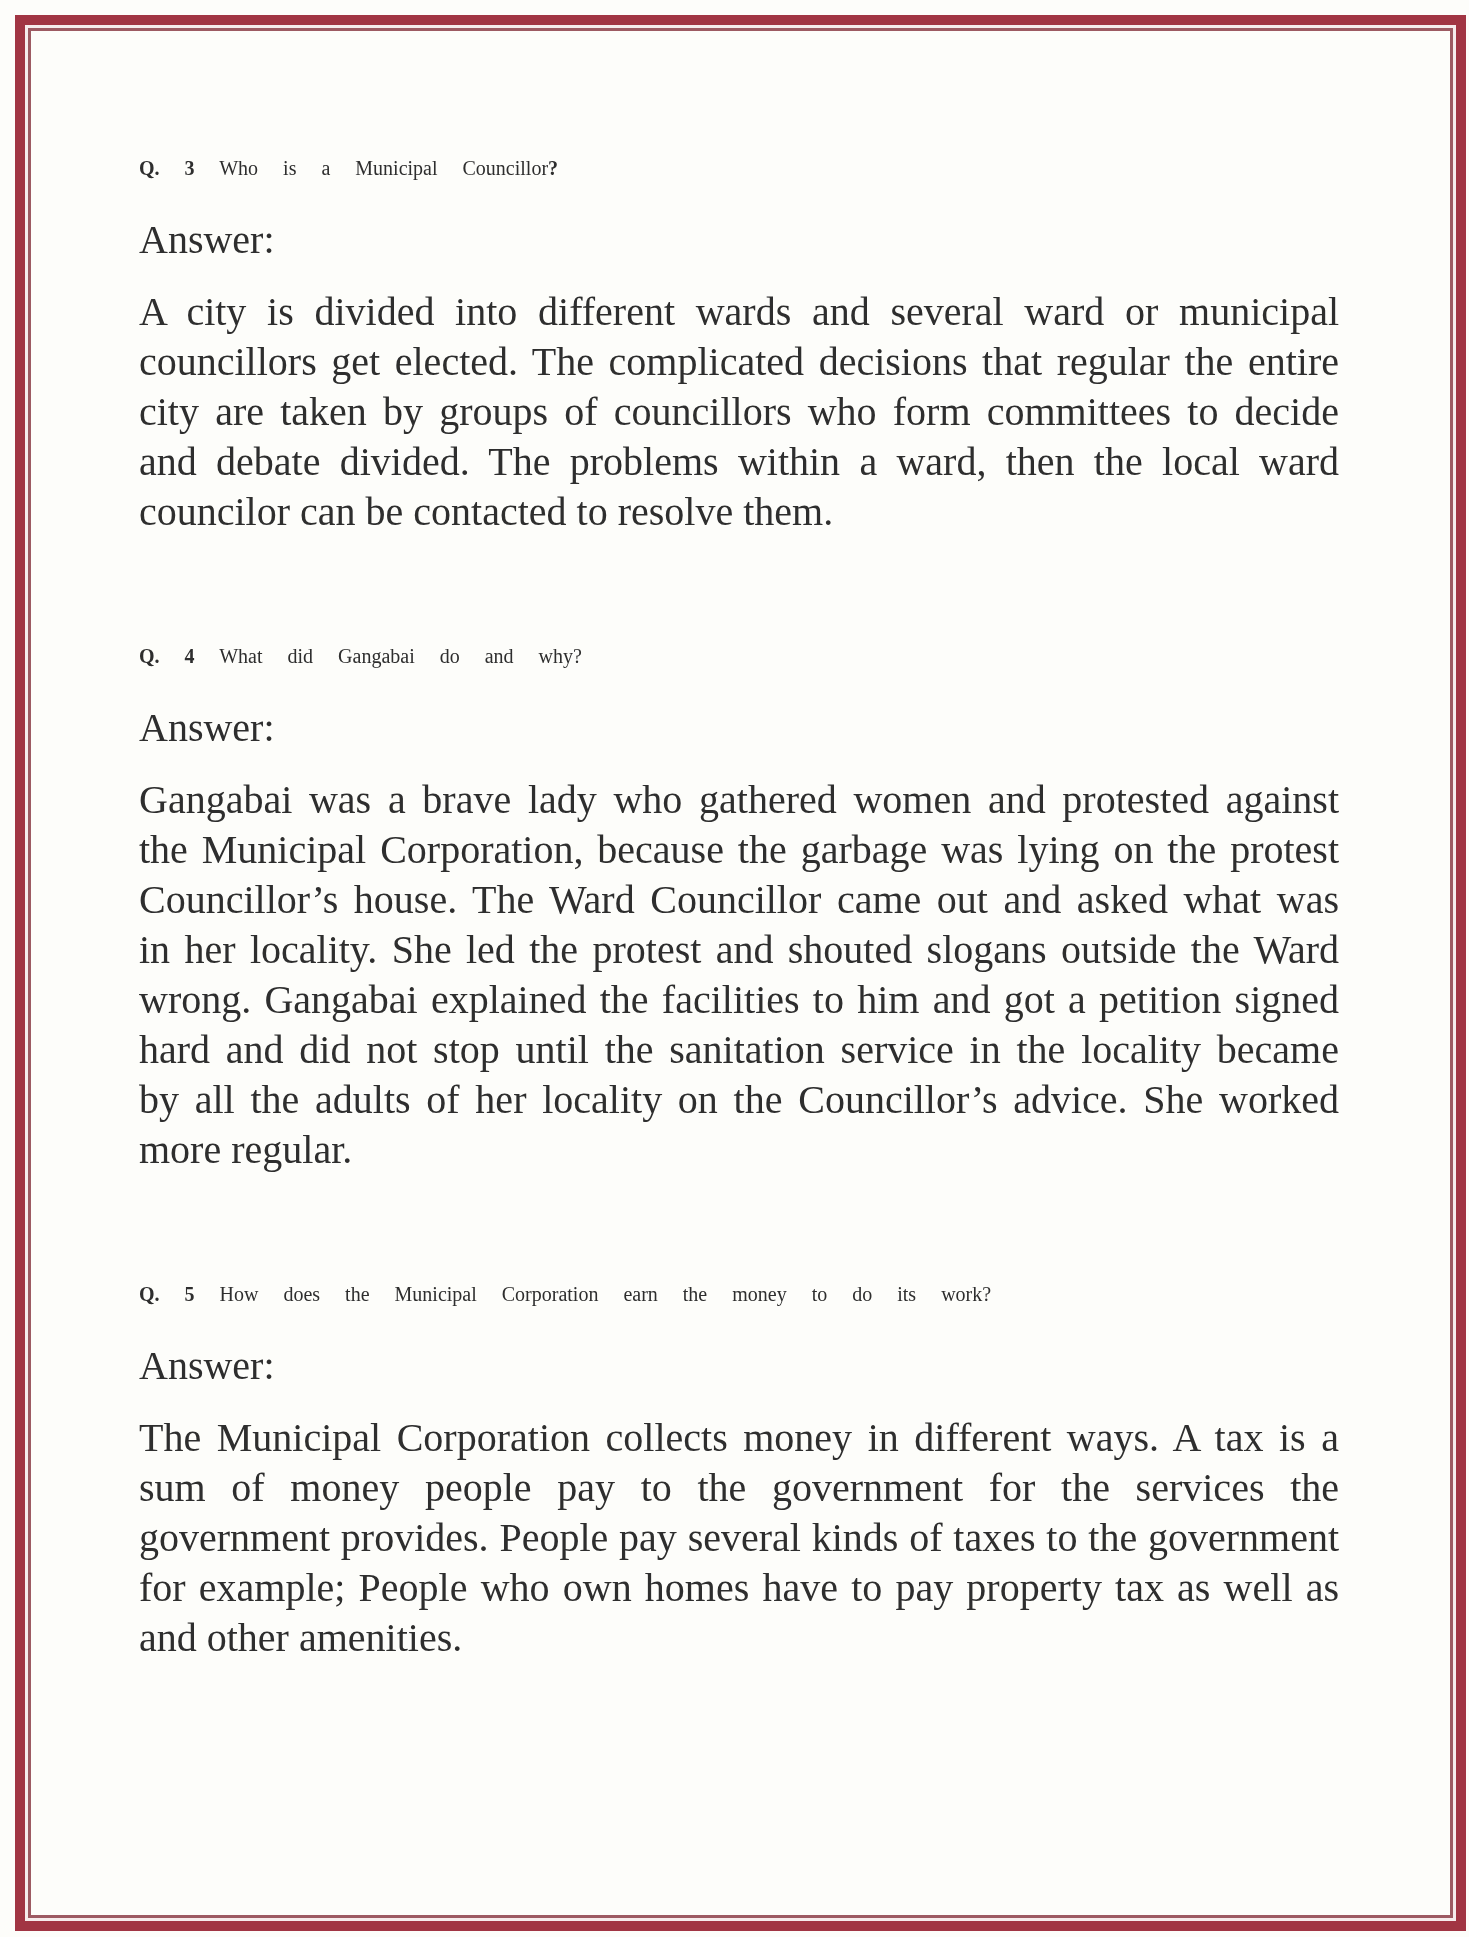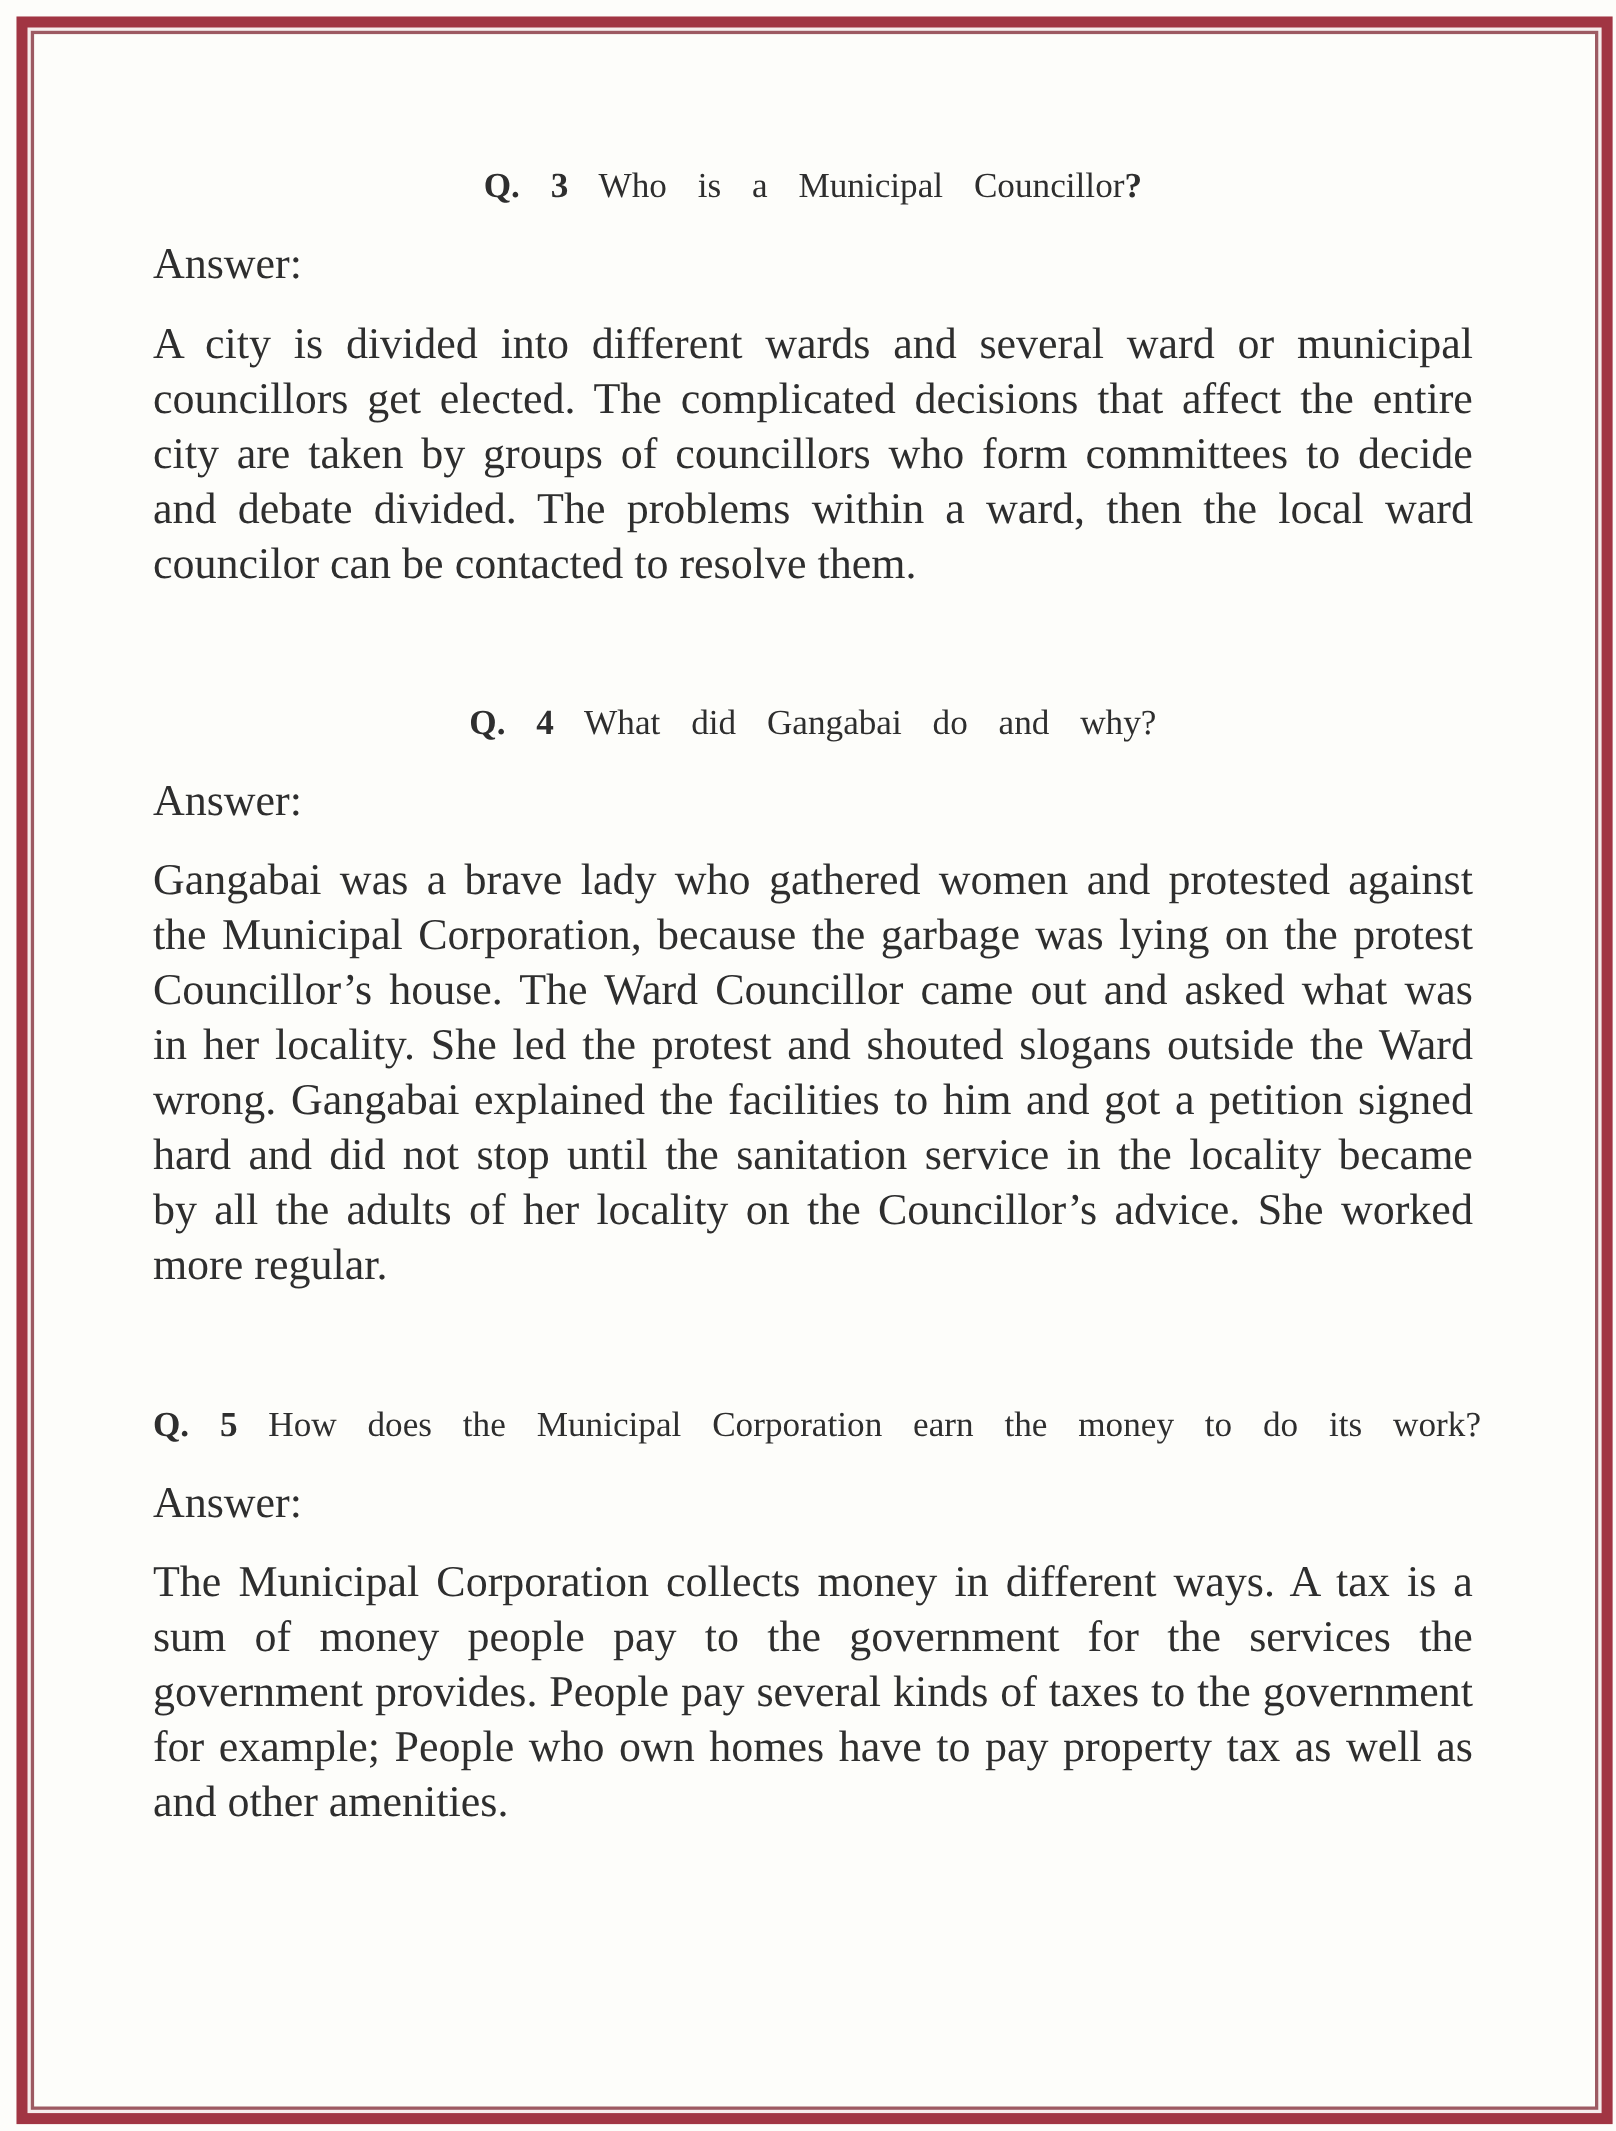--- a/index.html
+++ b/index.html
@@ -29,26 +29,25 @@
     border: 3px solid var(--frame-inner);
     background: var(--paper);
   }
   .content {
     position: absolute;
     left: 31px; top: 31px; right: 19px; bottom: 22px;
     padding: 112px 111px 0 108px;
   }
   .qa-section { margin: 0; }
   .question {
-    font-size: 32px;
+    font-size: 20px;
     line-height: 50px;
     word-spacing: 20px;
     margin-bottom: 22px;
     white-space: nowrap;
-    text-align: center;
   }
   .question .qnum { font-weight: bold; }
   .question .qbold { font-weight: bold; }
   .answer-label {
     font-size: 40px;
     line-height: 50px;
     margin-bottom: 22px;
   }
   .para {
     font-size: 40px;
@@ -72,21 +71,21 @@
 </div>
 
 <main class="content" id="content">
   <section class="qa-section">
     <div class="question">
       <span class="qnum">Q. 3</span><span> Who is a Municipal Councillor</span><span class="qbold">?</span>
     </div>
     <div class="answer-label">Answer:</div>
     <div class="para">
         <div class="line">A city is divided into different wards and several ward or municipal</div>
-        <div class="line">councillors get elected. The complicated decisions that affect the entire</div>
+        <div class="line">councillors get elected. The complicated decisions that regular the entire</div>
         <div class="line">city are taken by groups of councillors who form committees to decide</div>
         <div class="line">and debate divided. The problems within a ward, then the local ward</div>
         <div class="line last">councilor can be contacted to resolve them.</div>
       </div>
   </section>
 
   <section class="qa-section">
     <div class="question">
       <span class="qnum">Q. 4</span><span> What did Gangabai do and why?</span><span class="qbold"></span>
     </div>

